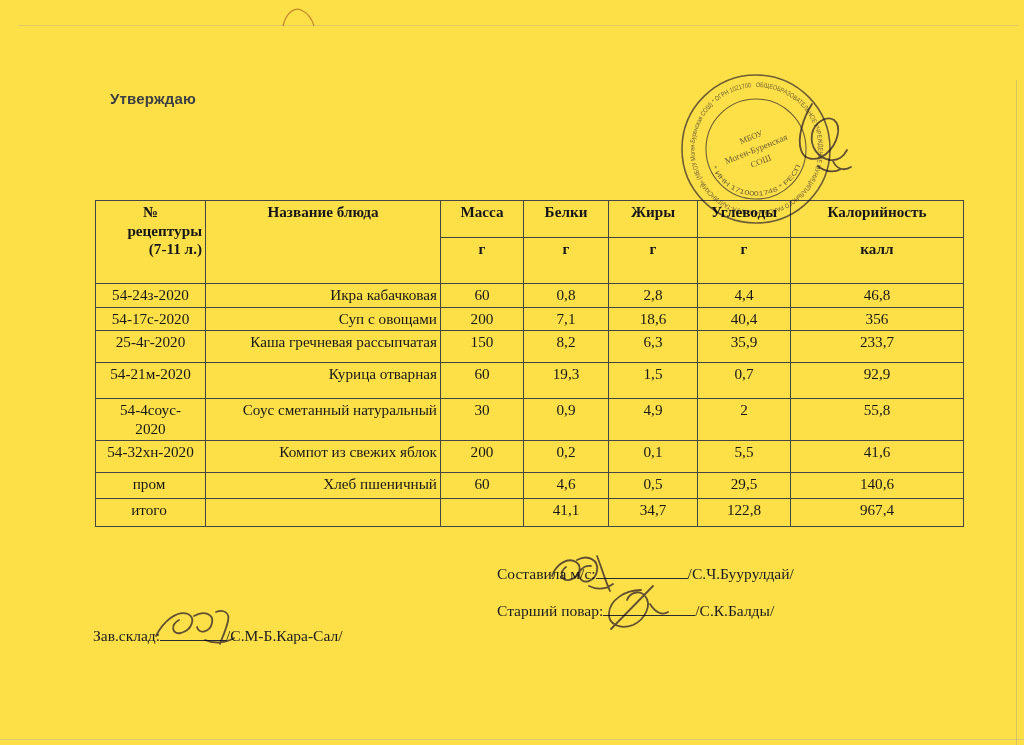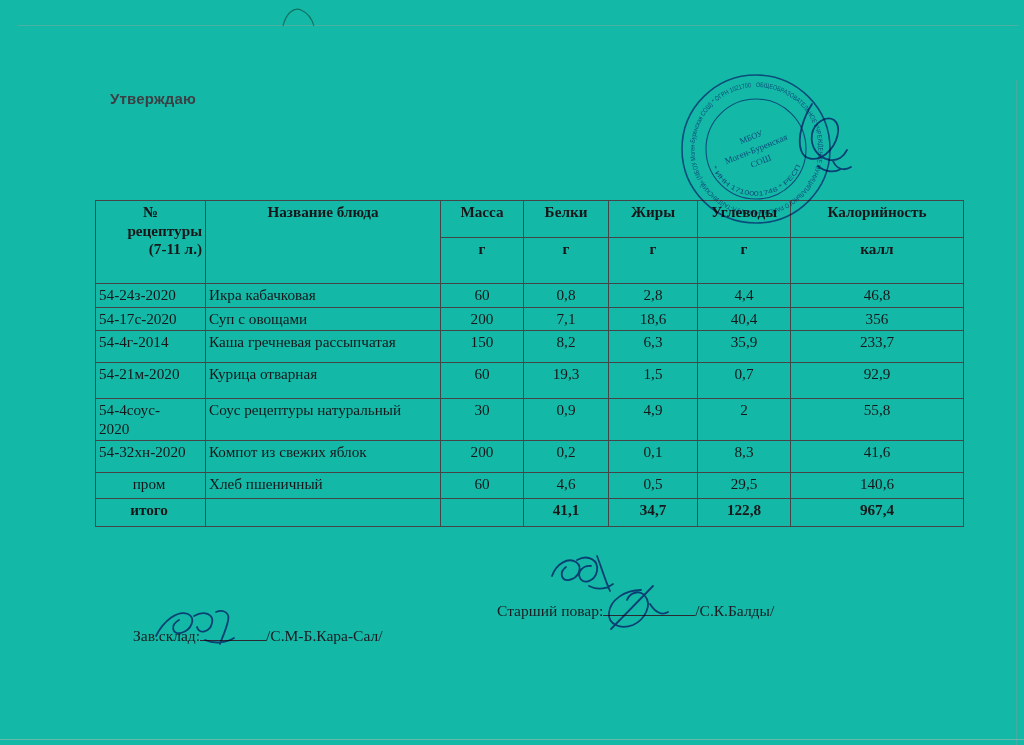--- a/index.html
+++ b/index.html
@@ -1,18 +1,18 @@
 <!DOCTYPE html>
 <html><head>
 <meta charset="utf-8">
 <style>
   html,body{margin:0;padding:0;background:#ffffff;}
   .page{
     position:relative; width:1024px; height:745px;
-    background:#14b8a6; overflow:hidden;
+    background:#fde047; overflow:hidden;
     font-family:"Liberation Serif","DejaVu Serif",serif; color:#1e1e1e;
   }
   
   .scan-top-line{position:absolute;left:18px;top:25px;width:1000px;height:1px;background:rgba(168,162,155,.35);}
   .scan-right-line{position:absolute;left:1016px;top:80px;width:1px;height:665px;background:rgba(150,150,150,.38);}
   .scan-bottom-line{position:absolute;left:0;top:739px;width:1024px;height:1px;background:rgba(185,182,178,.5);}
 
   .approve{
     position:absolute;left:110px;top:90px;
     font-family:"Liberation Sans","DejaVu Sans",sans-serif;
@@ -58,30 +58,30 @@
   .th-dish{padding-top:4px;}
   td.unit{vertical-align:middle;padding-bottom:10px;}
   tbody tr:nth-child(1){height:24px;}
   tbody tr:nth-child(2){height:23px;}
   tbody tr:nth-child(3){height:32px;}
   tbody tr:nth-child(4){height:36px;}
   tbody tr:nth-child(5){height:42px;margin-left:8px;}
   tbody tr:nth-child(6){height:32px;}
   tbody tr:nth-child(7){height:26px;}
   tbody tr:nth-child(8){height:28px;}
-  td.recipe{text-align:left;padding-left:8px;white-space:pre-line;}
+  td.recipe{text-align:center;padding-left:8px;white-space:pre-line;}
   td.recipe.ctr{text-align:center;padding-left:0;}
-  td.dish{text-align:left;padding-left:9px;}
+  td.dish{text-align:right;padding-left:9px;}
   td.val{text-align:center;}
-  tr.total td{font-weight:bold;}
+  tr.total td{font-weight:normal;}
 
   .sig-line{position:absolute;font-size:15.5px;color:#1b1b22;white-space:nowrap;}
   .sig-ms{left:497px;top:565px;}
   .sig-povar{left:497px;top:602px;}
-  .sig-sklad{left:93px;top:627px;margin-left:40px;}
+  .sig-sklad{left:93px;top:627px;}
 
   .ink-overlay{position:absolute;left:0;top:0;width:1024px;height:745px;z-index:6;pointer-events:none;mix-blend-mode:multiply;}
 </style>
 </head>
 <body>
 
 <div class="page">
 
   <div class="scan-top-line"></div>
   <div class="scan-right-line"></div>
@@ -156,54 +156,54 @@
         <tr>
           <td class="recipe">54-17с-2020</td>
           <td class="dish">Суп с овощами</td>
           <td class="val">200</td>
           <td class="val">7,1</td>
           <td class="val">18,6</td>
           <td class="val">40,4</td>
           <td class="val">356</td>
         </tr>
         <tr>
-          <td class="recipe">54-4г-2014</td>
+          <td class="recipe">25-4г-2020</td>
           <td class="dish">Каша гречневая рассыпчатая</td>
           <td class="val">150</td>
           <td class="val">8,2</td>
           <td class="val">6,3</td>
           <td class="val">35,9</td>
           <td class="val">233,7</td>
         </tr>
         <tr>
           <td class="recipe">54-21м-2020</td>
           <td class="dish">Курица отварная</td>
           <td class="val">60</td>
           <td class="val">19,3</td>
           <td class="val">1,5</td>
           <td class="val">0,7</td>
           <td class="val">92,9</td>
         </tr>
         <tr>
           <td class="recipe">54-4соус-
 2020</td>
-          <td class="dish">Соус рецептуры натуральный</td>
+          <td class="dish">Соус сметанный натуральный</td>
           <td class="val">30</td>
           <td class="val">0,9</td>
           <td class="val">4,9</td>
           <td class="val">2</td>
           <td class="val">55,8</td>
         </tr>
         <tr>
           <td class="recipe">54-32хн-2020</td>
           <td class="dish">Компот из свежих яблок</td>
           <td class="val">200</td>
           <td class="val">0,2</td>
           <td class="val">0,1</td>
-          <td class="val">8,3</td>
+          <td class="val">5,5</td>
           <td class="val">41,6</td>
         </tr>
         <tr>
           <td class="recipe ctr">пром</td>
           <td class="dish">Хлеб пшеничный</td>
           <td class="val">60</td>
           <td class="val">4,6</td>
           <td class="val">0,5</td>
           <td class="val">29,5</td>
           <td class="val">140,6</td>
@@ -213,20 +213,21 @@
           <td class="dish"></td>
           <td class="val"></td>
           <td class="val">41,1</td>
           <td class="val">34,7</td>
           <td class="val">122,8</td>
           <td class="val">967,4</td>
         </tr>
       </tbody>
   </table>
 
+  <div class="sig-line sig-ms"><span>Составила м/с:</span><span class="blank blank-ms"></span><span>/С.Ч.Буурулдай/</span></div>
 
   <div class="sig-line sig-povar"><span>Старший повар:</span><span class="blank blank-povar"></span><span>/С.К.Балды/</span></div>
 
   <div class="sig-line sig-sklad"><span>Зав.склад:</span><span class="blank blank-sklad"></span><span>/С.М-Б.Кара-Сал/</span></div>
 
   <svg class="ink-overlay" viewBox="0 0 1024 745">
     <g fill="none" stroke="#4b43a6" stroke-width="1.8" stroke-linecap="round" opacity="0.88">
       <path d="M 812 104 C 803 118 797 138 801 150 C 804 160 816 162 826 154 C 838 144 842 126 834 120 C 826 115 814 123 812 134 C 810 147 818 158 830 160 C 838 161 844 156 847 150 M 833 161 C 836 168 843 172 851 167 M 818 166 C 825 172 834 173 841 169"></path>
       <path d="M 552 576 C 556 564 568 557 576 562 C 583 567 579 578 569 580 C 561 581 559 572 566 567 M 577 560 C 588 554 599 560 597 571 C 595 581 584 585 580 578 C 577 572 583 565 591 566 M 597 556 C 601 566 605 580 610 591 M 589 586 C 597 590 606 589 613 584"></path>
       <path d="M 641 590 C 625 590 610 600 609 613 C 608 624 620 630 633 625 C 646 619 652 604 645 596 C 640 590 630 592 627 600 M 611 629 L 653 586 M 650 604 C 655 612 662 616 668 612"></path>

